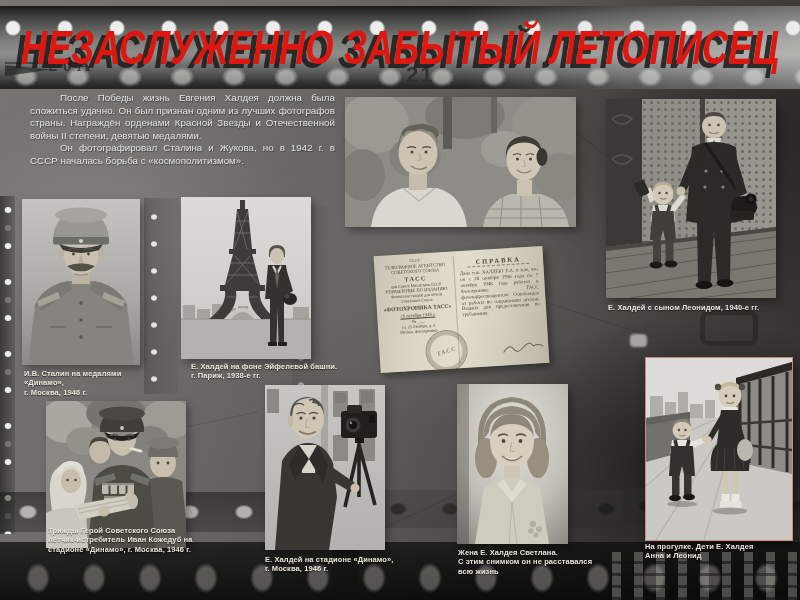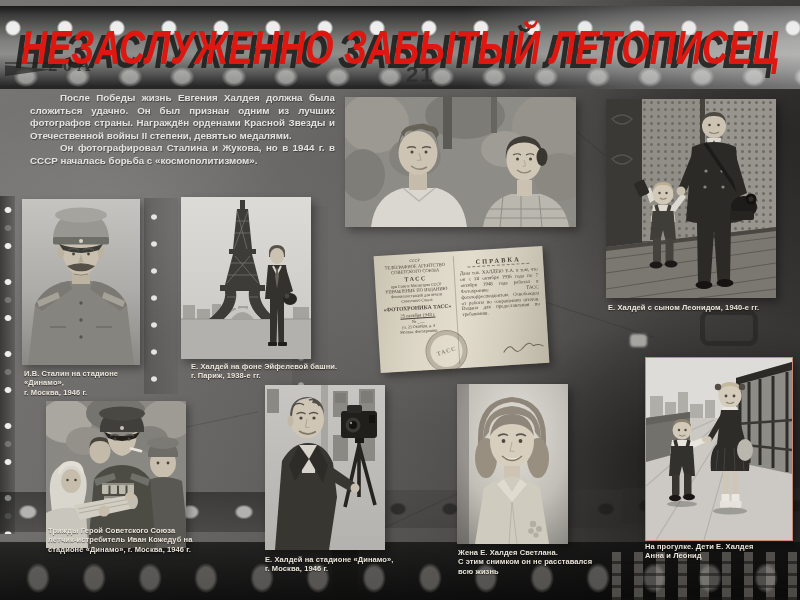--- a/index.html
+++ b/index.html
@@ -23,21 +23,21 @@
   #frame-left{position:absolute;left:48px;top:48px;font-size:19px;font-weight:700;letter-spacing:5px;color:rgba(40,40,40,0.8);font-family:Liberation Serif, serif;}
   #frame-arrow{position:absolute;left:5px;top:58px;width:46px;height:13px;background:rgba(35,35,35,0.7);
     clip-path:polygon(0 10%,100% 42%,0 95%);}
   #frame-arrow-line{position:absolute;left:5px;top:56px;width:72px;height:2px;background:rgba(35,35,35,0.55);}
   #frame-right{position:absolute;left:406px;top:56px;font-size:22px;font-weight:700;letter-spacing:2px;color:rgba(45,45,45,0.85);text-align:center;}
   #title-svg{position:absolute;left:14px;top:18px;z-index:2;}
   .t-sh{font-family:"Liberation Sans",sans-serif;font-style:italic;font-weight:700;font-size:48px;fill:#1d1d1b;opacity:0.88;}
   .t-main{font-family:"Liberation Sans",sans-serif;font-style:italic;font-weight:700;font-size:48px;fill:#de1710;}
   
   #intro{position:absolute;left:30px;top:92px;width:305px;z-index:4;color:#e3e3e3;
-    font-size:9.8px;line-height:12.6px;font-weight:700;text-align:justify;
+    font-size:9.8px;line-height:12.6px;font-weight:400;text-align:justify;
     text-shadow:0.6px 0.8px 0.8px rgba(20,20,20,0.5);}
   #intro p{margin:0;text-indent:30px;}
   
   .strip{position:absolute;z-index:2;}
   #strip-left{left:0;top:196px;width:15px;height:338px;
     background:
       radial-gradient(5px 4.5px at 8px 14px, rgba(246,246,244,0.95) 55%, rgba(246,246,244,0) 78%) 0 0/15px 36px repeat-y,
       radial-gradient(5px 4.5px at 8px 32px, rgba(150,150,148,0.55) 55%, rgba(150,150,148,0) 78%) 0 0/15px 72px repeat-y,
       linear-gradient(90deg, rgba(20,20,20,0.6), rgba(30,30,30,0.22));}
   #strip-mid1{left:144px;top:198px;width:34px;height:196px;
@@ -129,21 +129,21 @@
     <div id="frame-left">20A</div>
     <div id="frame-right">21</div>
   </div>
   <svg id="title-svg" width="772" height="62">
     <text class="t-sh" x="1" y="50" textLength="758" lengthAdjust="spacingAndGlyphs">НЕЗАСЛУЖЕННО ЗАБЫТЫЙ ЛЕТОПИСЕЦ</text>
     <text class="t-main" x="7" y="46" textLength="758" lengthAdjust="spacingAndGlyphs">НЕЗАСЛУЖЕННО ЗАБЫТЫЙ ЛЕТОПИСЕЦ</text>
   </svg>
 
   <div id="intro">
     <p>После Победы жизнь Евгения Халдея должна была сложиться удачно. Он был признан одним из лучших фотографов страны. Награждён орденами Красной Звезды и Отечественной войны II степени, девятью медалями.</p>
-    <p>Он фотографировал Сталина и Жукова, но в 1944 г. в СССР началась борьба с «космополитизмом».</p>
+    <p>Он фотографировал Сталина и Жукова, но в 1942 г. в СССР началась борьба с «космополитизмом».</p>
   </div>
 
   <div class="strip" id="strip-left"></div>
   <div class="strip" id="strip-mid1"></div>
   <div class="strip" id="strip-mid2"></div>
   <div class="strip" id="strip-h-left"></div>
   <div class="strip" id="strip-h-mid"></div>
   <div class="strip" id="strip-h-right"></div>
   <div class="strip" id="strip-bottom"></div>
   <div class="strip" id="strip-bottom-right"></div>
@@ -185,21 +185,21 @@
       <circle cx="59" cy="42" r="2" fill="#d6d4ca"></circle>
       <path d="M46 51 q6 -3 11 0 M61 51 q6 -3 11 0" stroke="#55514a" stroke-width="1.5" fill="none"></path>
       <circle cx="51.5" cy="55" r="1.4" fill="#46423b"></circle>
         <circle cx="66.5" cy="55" r="1.4" fill="#46423b"></circle>
       <path d="M59 55 L56.5 63.5 L61.5 63.5 Z" fill="#b3a996"></path>
       <path d="M45 67 Q59 61.5 73 67 Q66.5 73 59 72.3 Q51.5 73 45 67 Z" fill="#544f47"></path>
       <path d="M52 75 q7 2.5 14 0" stroke="#8d8474" stroke-width="1" fill="none"></path>
     </svg>
   </div>
   <div class="cap" id="cap-stalin">
-    <div>И.В. Сталин на стадионе «Динамо»,</div>
+    <div>И.В. Сталин на медалями «Динамо»,</div>
     <div>г. Москва, 1946 г.</div>
   </div>
 
   <div class="ph" id="ph-eiffel">
     <svg width="130" height="162" viewBox="0 0 130 162">
       <defs>
           <linearGradient id="gei" x1="0" y1="0" x2="0" y2="1">
             <stop offset="0" stop-color="#dddbd7"></stop>
             <stop offset="0.7" stop-color="#cfcdc9"></stop>
             <stop offset="1" stop-color="#c3c1bd"></stop>

